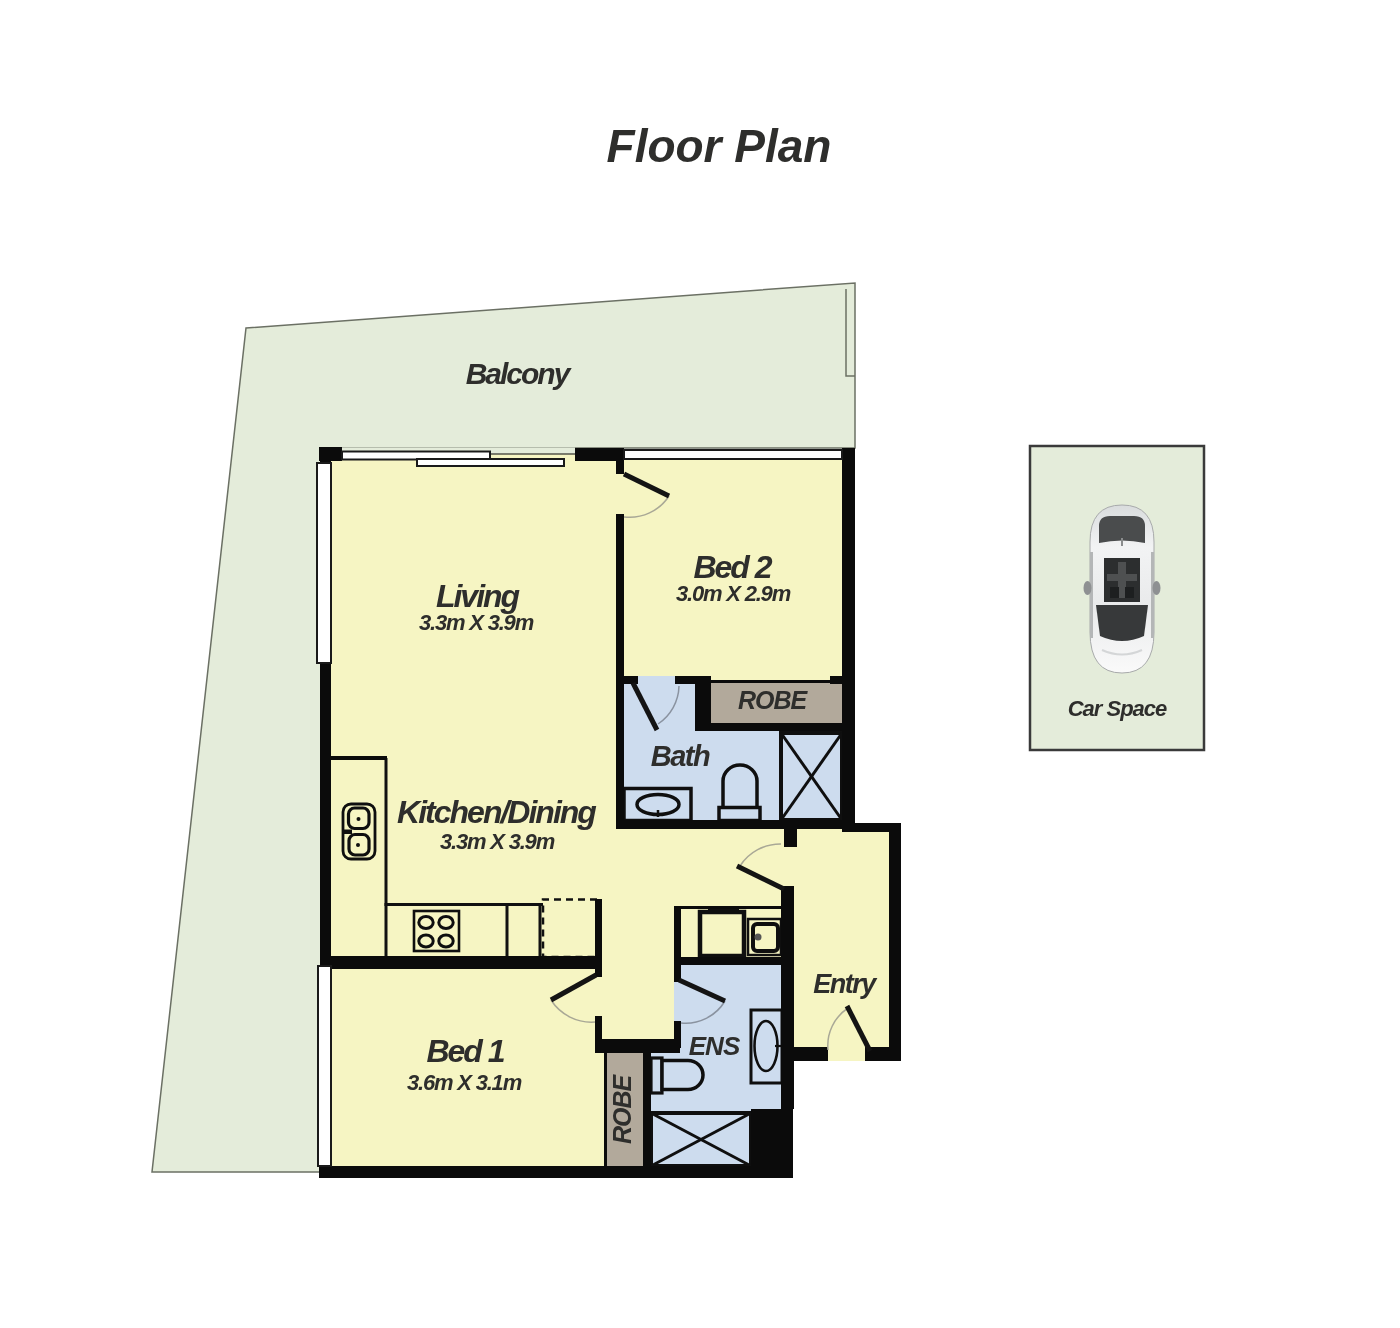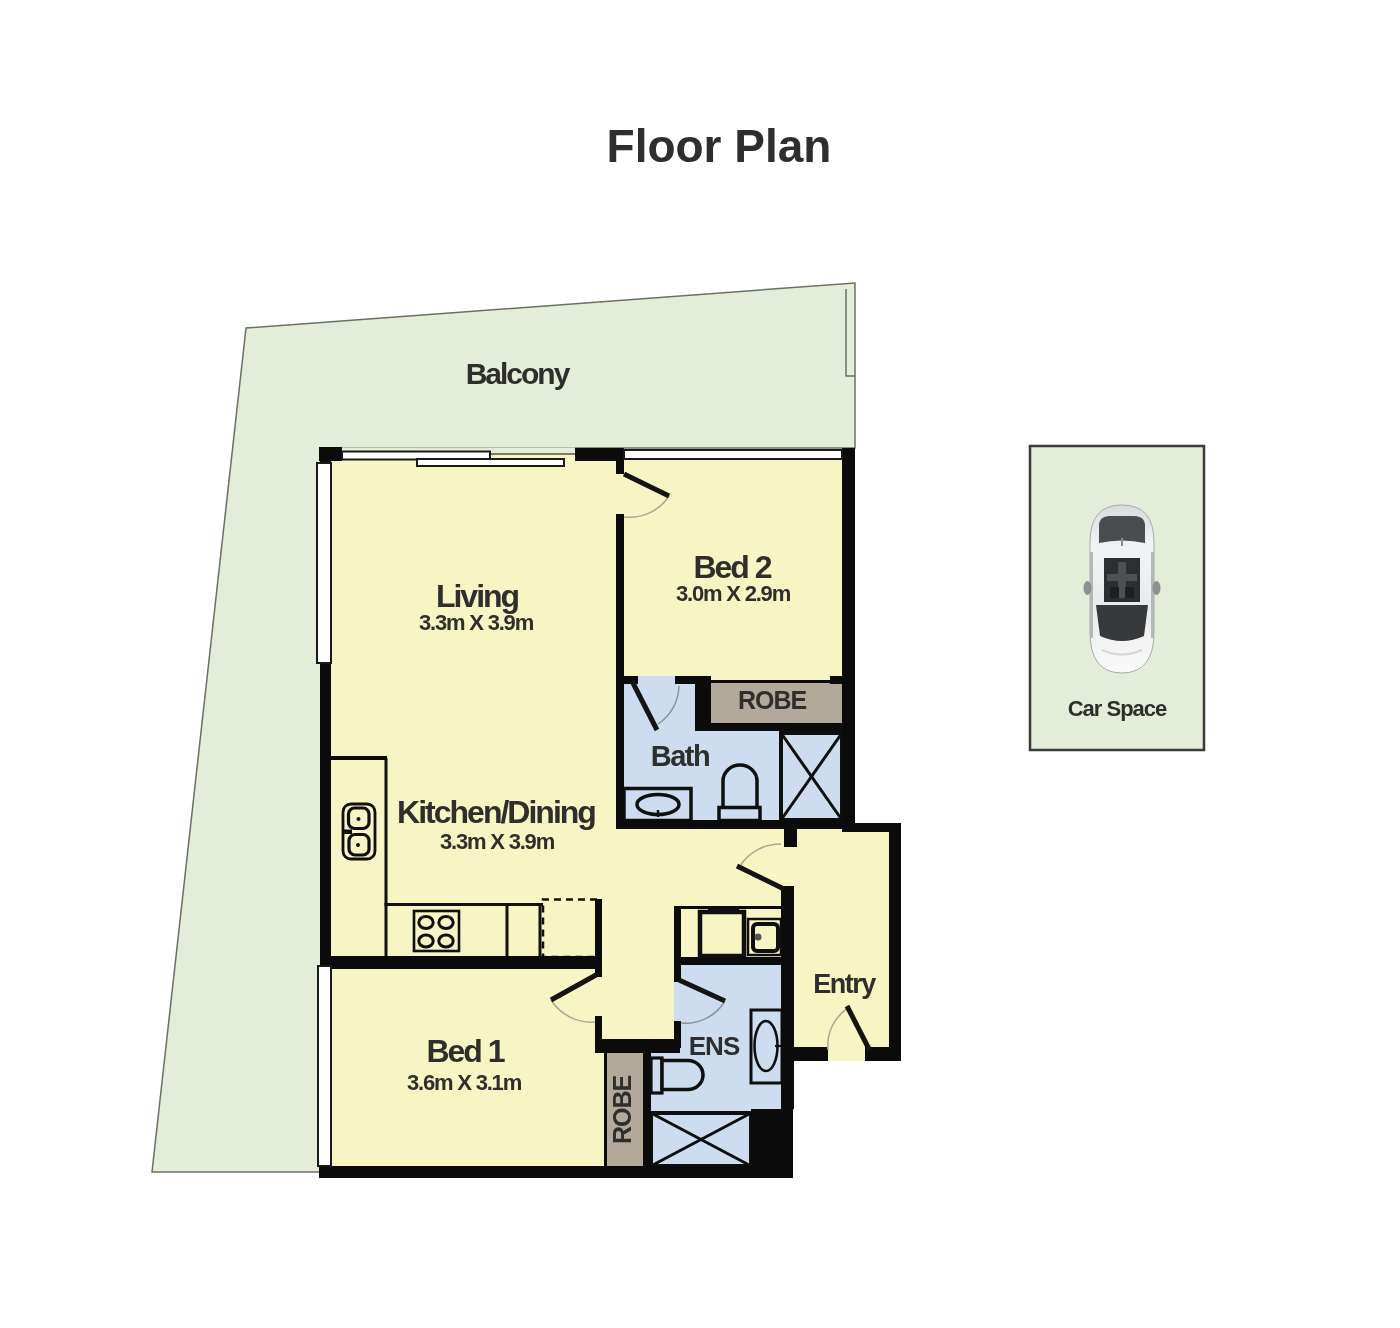--- a/index.html
+++ b/index.html
@@ -1,16 +1,16 @@
 <!DOCTYPE html>
 <html><head>
 <meta charset="utf-8">
 <style>
   html,body{margin:0;padding:0;background:#ffffff;}
-  #page{width:1400px;height:1328px;position:relative;background:#ffffff;overflow:hidden;}
+  #page{width:1400px;height:1328px;position:relative;background:#ffffff;overflow:hidden;font-style:italic;}
   svg text{font-family:"Liberation Sans", sans-serif;font-weight:bold;fill:#2e2e2c;}
 </style>
 </head>
 <body>
 <div id="page">
 <svg width="1400" height="1328" viewBox="0 0 1400 1328">
 <defs>
   <linearGradient id="carBody" x1="0" y1="0" x2="0" y2="1">
     <stop offset="0" stop-color="#d9dcdd"></stop>
     <stop offset="0.25" stop-color="#f2f3f4"></stop>

